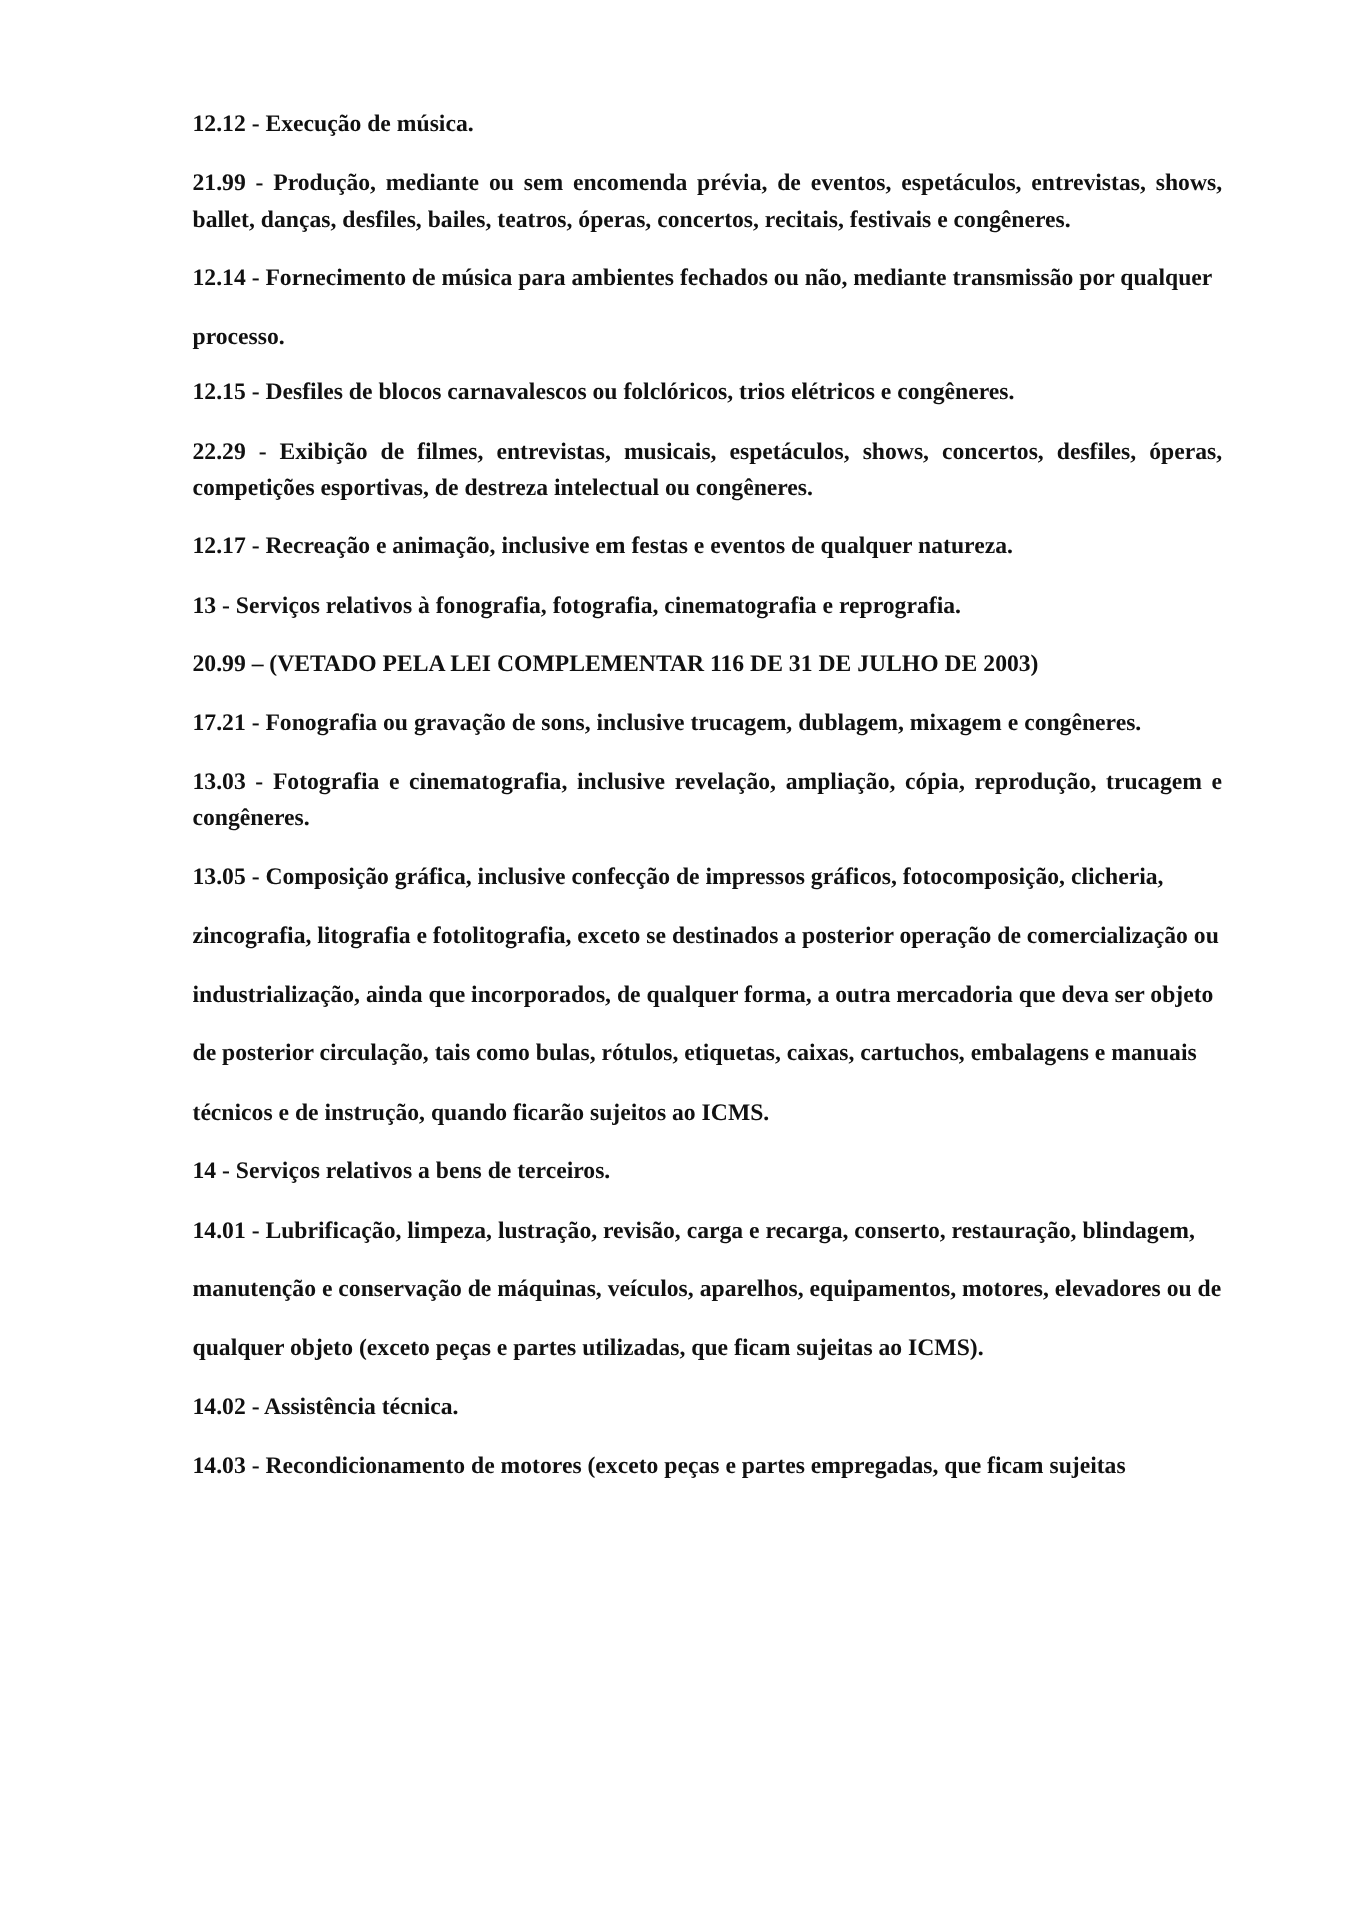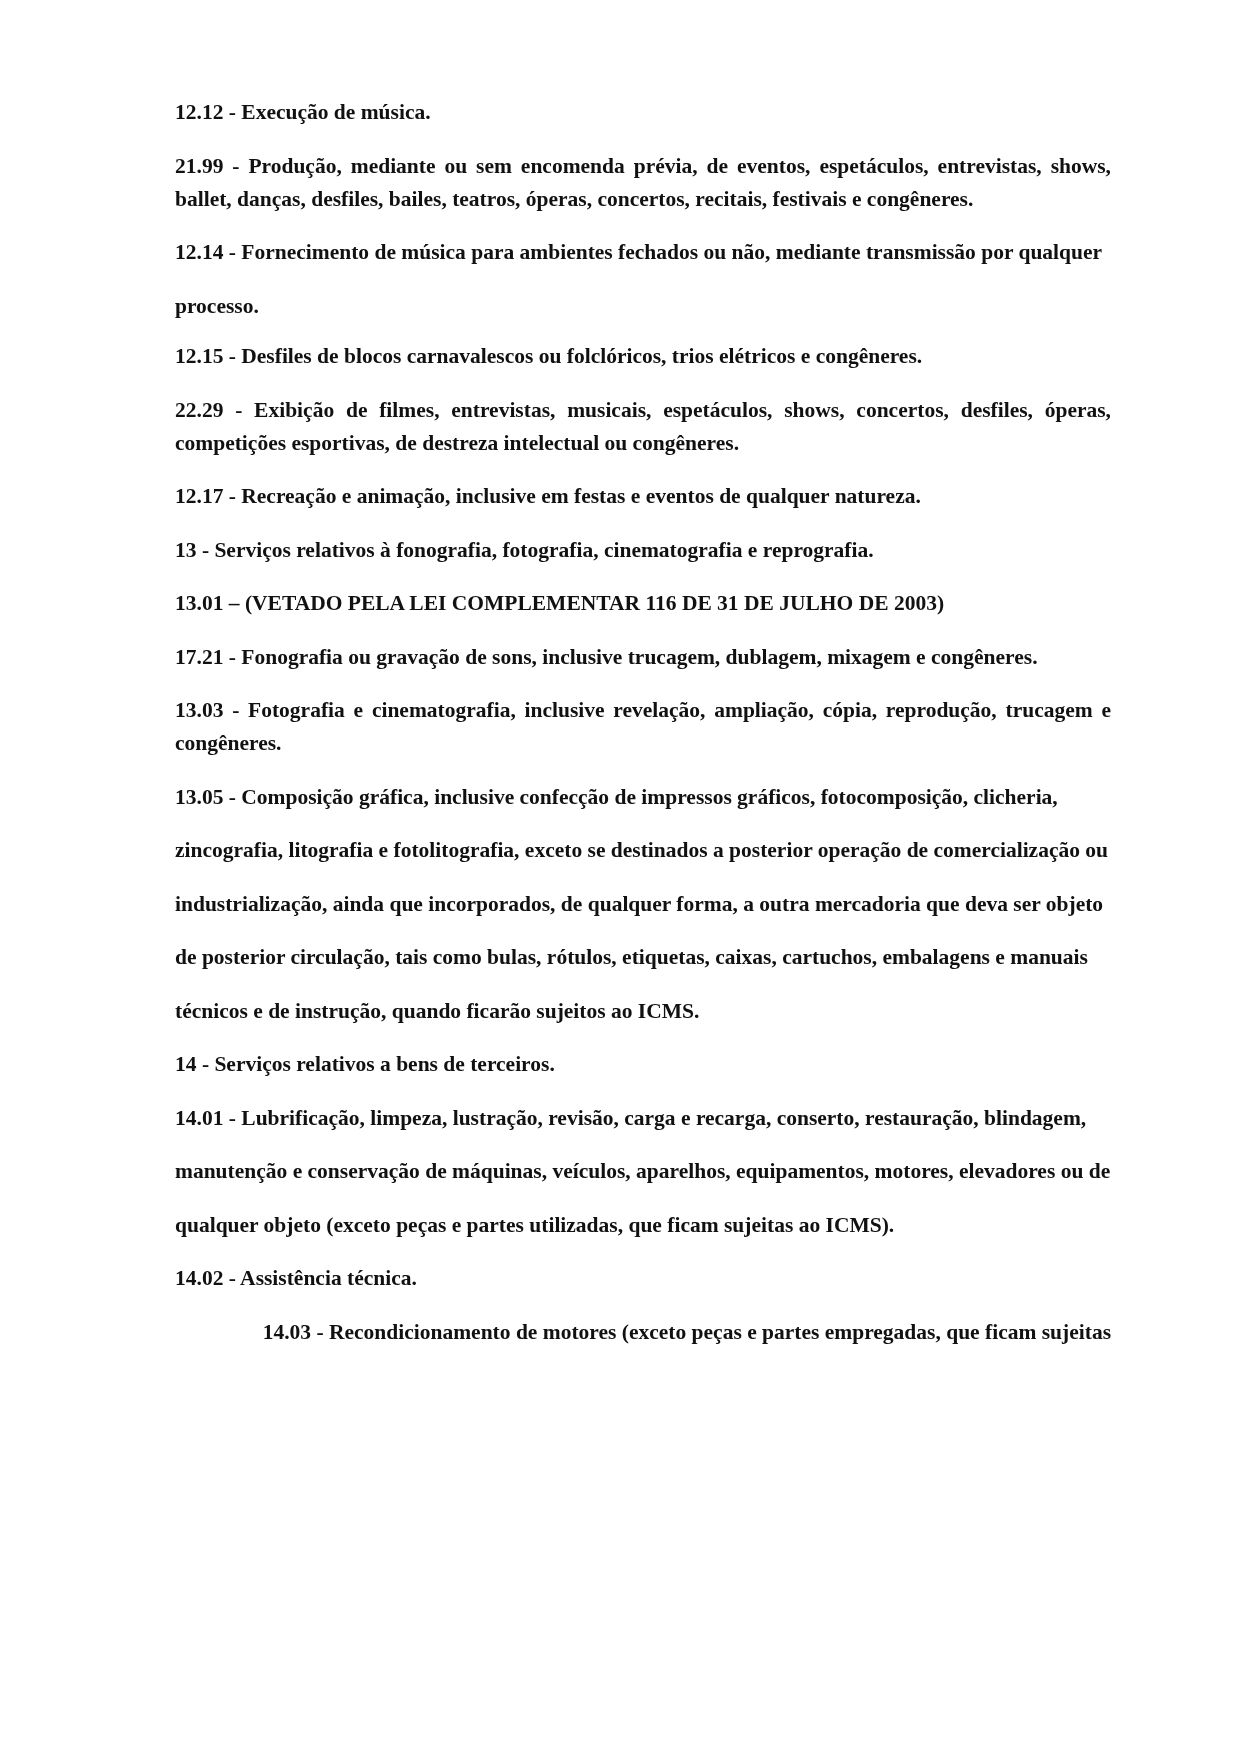--- a/index.html
+++ b/index.html
@@ -43,21 +43,21 @@
 <body>
 
 <div class="page">
   <p class="p single gap">12.12 - Execução de música.</p>
   <p class="p single gap">21.99 - Produção, mediante ou sem encomenda prévia, de eventos, espetáculos, entrevistas, shows, ballet, danças, desfiles, bailes, teatros, óperas, concertos, recitais, festivais e congêneres.</p>
   <p class="p double gap-d" style="margin-top:-10px;margin-bottom:0;">12.14 - Fornecimento de música para ambientes fechados ou não, mediante transmissão por qualquer processo.</p>
   <p class="p single gap" style="margin-top:7px;">12.15 - Desfiles de blocos carnavalescos ou folclóricos, trios elétricos e congêneres.</p>
   <p class="p single gap">22.29 - Exibição de filmes, entrevistas, musicais, espetáculos, shows, concertos, desfiles, óperas, competições esportivas, de destreza intelectual ou congêneres.</p>
   <p class="p single gap">12.17 - Recreação e animação, inclusive em festas e eventos de qualquer natureza.</p>
   <p class="p single gap">13 - Serviços relativos à fonografia, fotografia, cinematografia e reprografia.</p>
-  <p class="p single gap">13.01 – (VETADO PELA LEI COMPLEMENTAR 116 DE 31 DE JULHO DE 2003)</p>
+  <p class="p single gap">20.99 – (VETADO PELA LEI COMPLEMENTAR 116 DE 31 DE JULHO DE 2003)</p>
   <p class="p single gap">17.21 - Fonografia ou gravação de sons, inclusive trucagem, dublagem, mixagem e congêneres.</p>
   <p class="p single gap">13.03 - Fotografia e cinematografia, inclusive revelação, ampliação, cópia, reprodução, trucagem e congêneres.</p>
   <p class="p double" style="margin-top:-10px;">13.05 - Composição gráfica, inclusive confecção de impressos gráficos, fotocomposição, clicheria, zincografia, litografia e fotolitografia, exceto se destinados a posterior operação de comercialização ou industrialização, ainda que incorporados, de qualquer forma, a outra mercadoria que deva ser objeto de posterior circulação, tais como bulas, rótulos, etiquetas, caixas, cartuchos, embalagens e manuais técnicos e de instrução, quando ficarão sujeitos ao ICMS.</p>
   <p class="p double">14 - Serviços relativos a bens de terceiros.</p>
   <p class="p double">14.01 - Lubrificação, limpeza, lustração, revisão, carga e recarga, conserto, restauração, blindagem, manutenção e conservação de máquinas, veículos, aparelhos, equipamentos, motores, elevadores ou de qualquer objeto (exceto peças e partes utilizadas, que ficam sujeitas ao ICMS).</p>
   <p class="p double">14.02 - Assistência técnica.</p>
-  <p class="p double" style="white-space:nowrap;text-align:right;">14.03 - Recondicionamento de motores (exceto peças e partes empregadas, que ficam sujeitas</p>
+  <p class="p double" style="white-space:nowrap;">14.03 - Recondicionamento de motores (exceto peças e partes empregadas, que ficam sujeitas</p>
 </div>
 
 </body></html>

